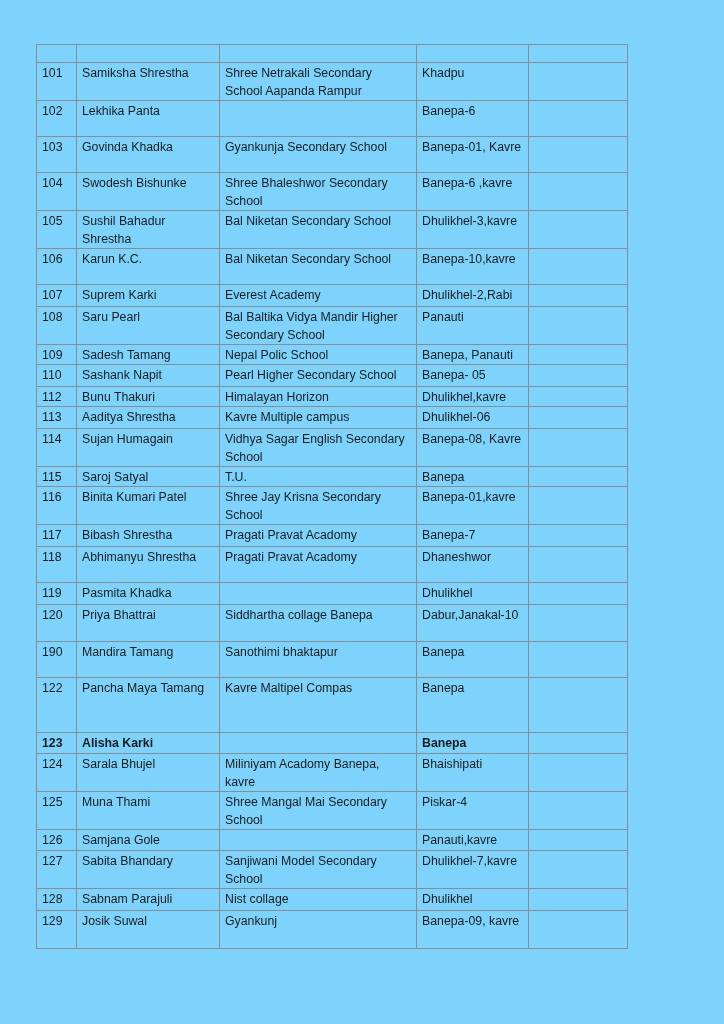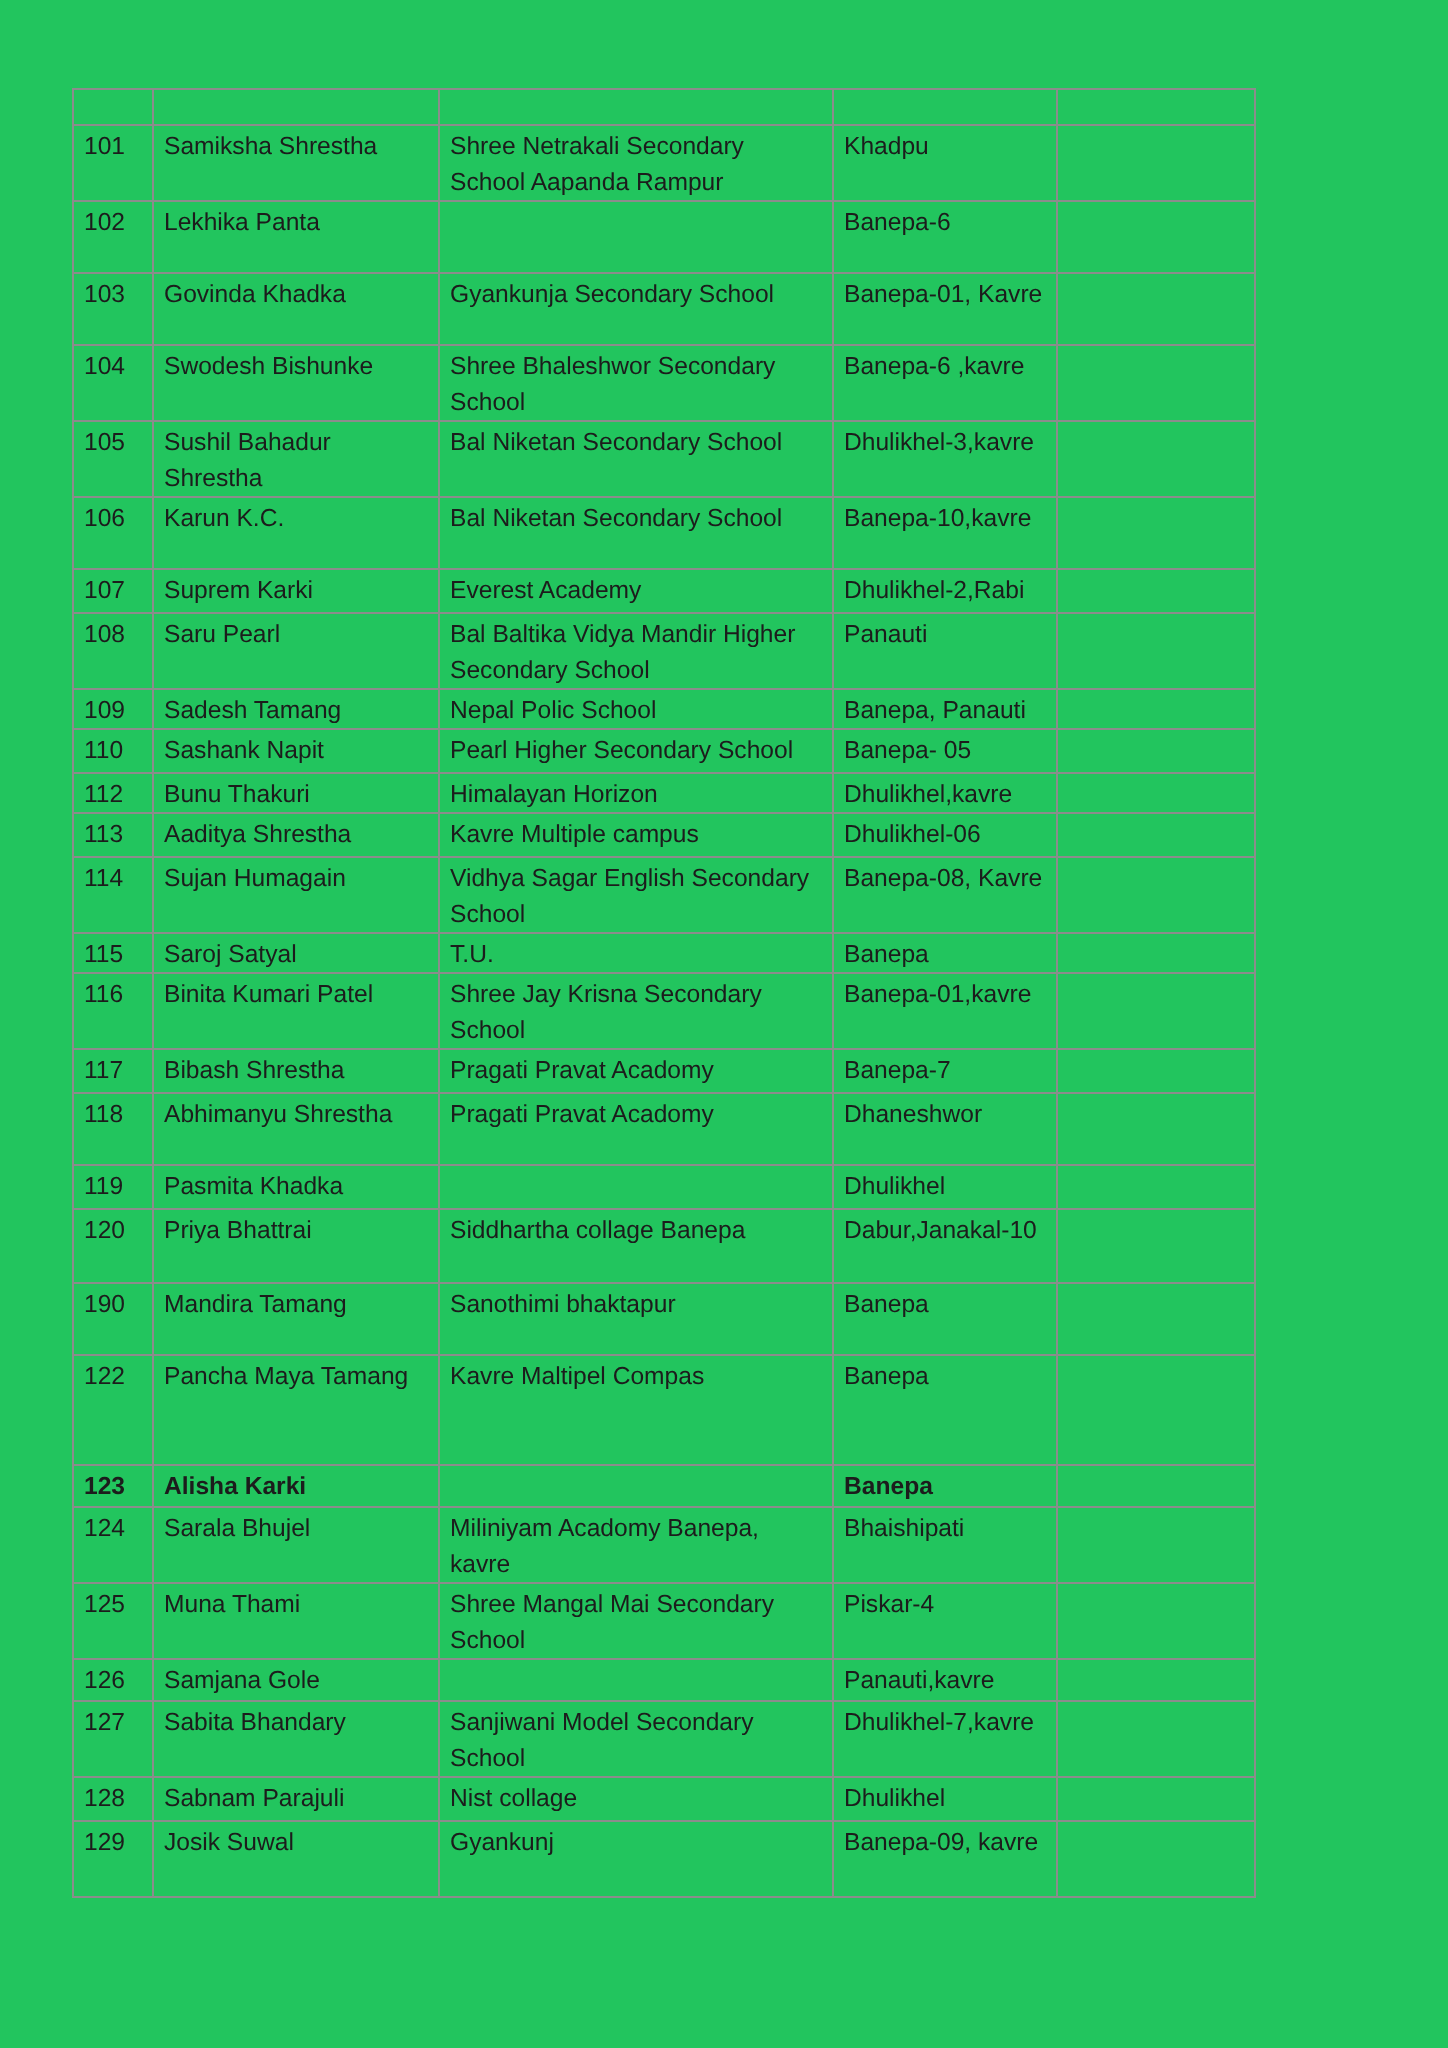--- a/index.html
+++ b/index.html
@@ -1,17 +1,17 @@
 <!DOCTYPE html>
 <html><head>
 <meta charset="utf-8">
 <style>
   html, body { margin: 0; padding: 0; background: #ffffff; }
   body { width: 724px; height: 1024px; position: relative; overflow: hidden; }
-  .page { position: absolute; left: 0; top: 0; width: 724px; height: 1024px; background: #22c55e; }
+  .page { position: absolute; left: 0; top: 0; width: 724px; height: 1024px; background: #7dd3fc; }
   table.roster {
     position: absolute; left: 36px; top: 44px;
     width: 591px;
     border-collapse: collapse;
     table-layout: fixed;
     font-family: "Liberation Sans", "DejaVu Sans", sans-serif;
     font-size: 12.3px;
     color: #1c1c1c;
     line-height: 18px;
   }

